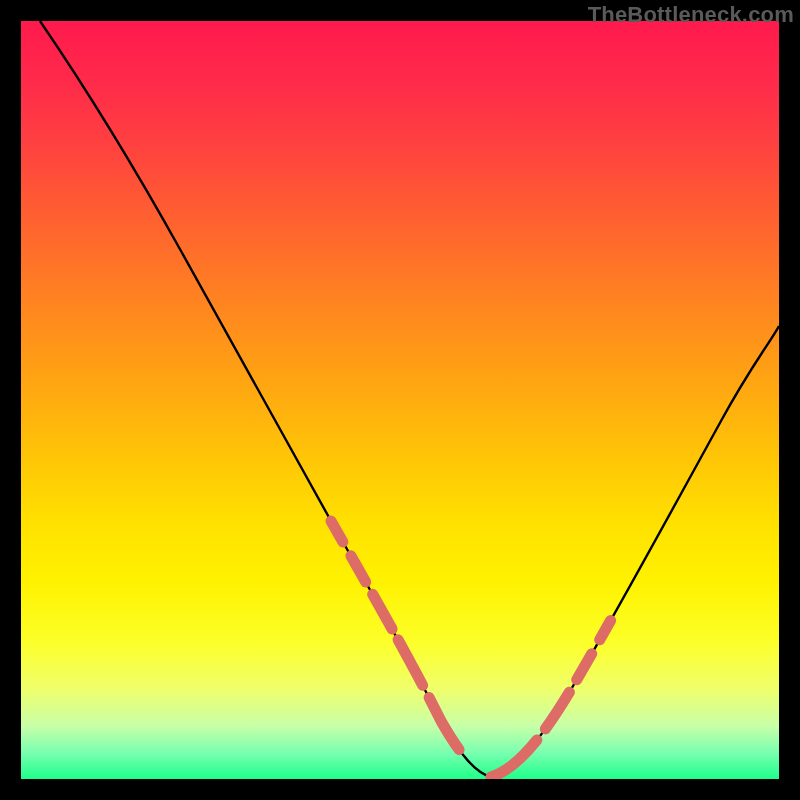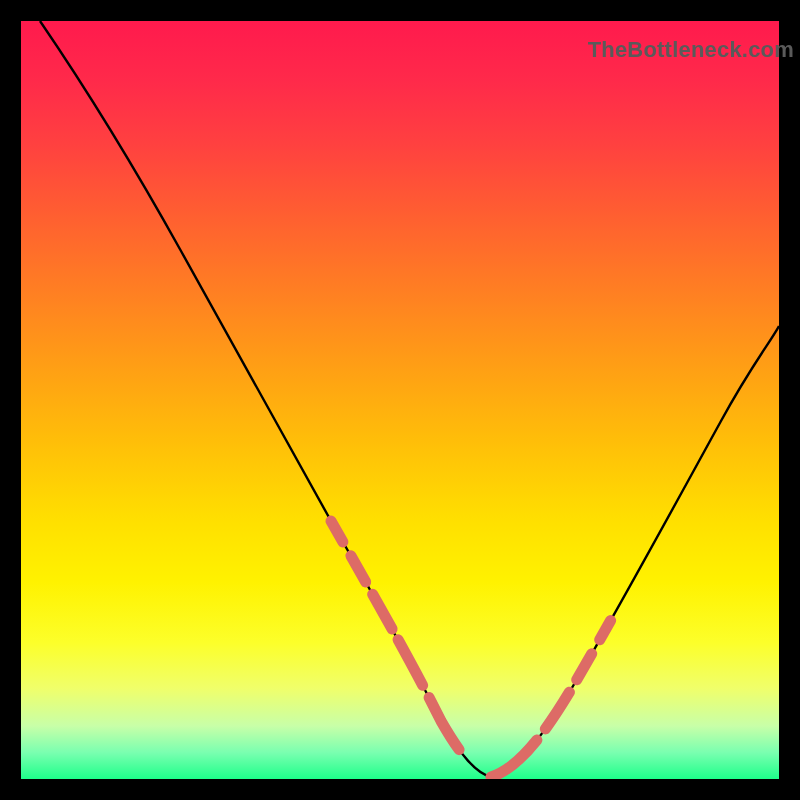--- a/index.html
+++ b/index.html
@@ -46,21 +46,20 @@
   }
   .watermark {
     position: absolute;
     top: 2px;
     right: 6px;
     color: #5a5a5a;
     font-size: 22px;
     font-weight: 600;
     letter-spacing: 0.2px;
     font-family: Arial, Helvetica, sans-serif;
-    margin-top: 35px;
   }
   svg.curves {
     position: absolute;
     top: 0;
     left: 0;
   }
 </style>
 </head>
 <body>
 

